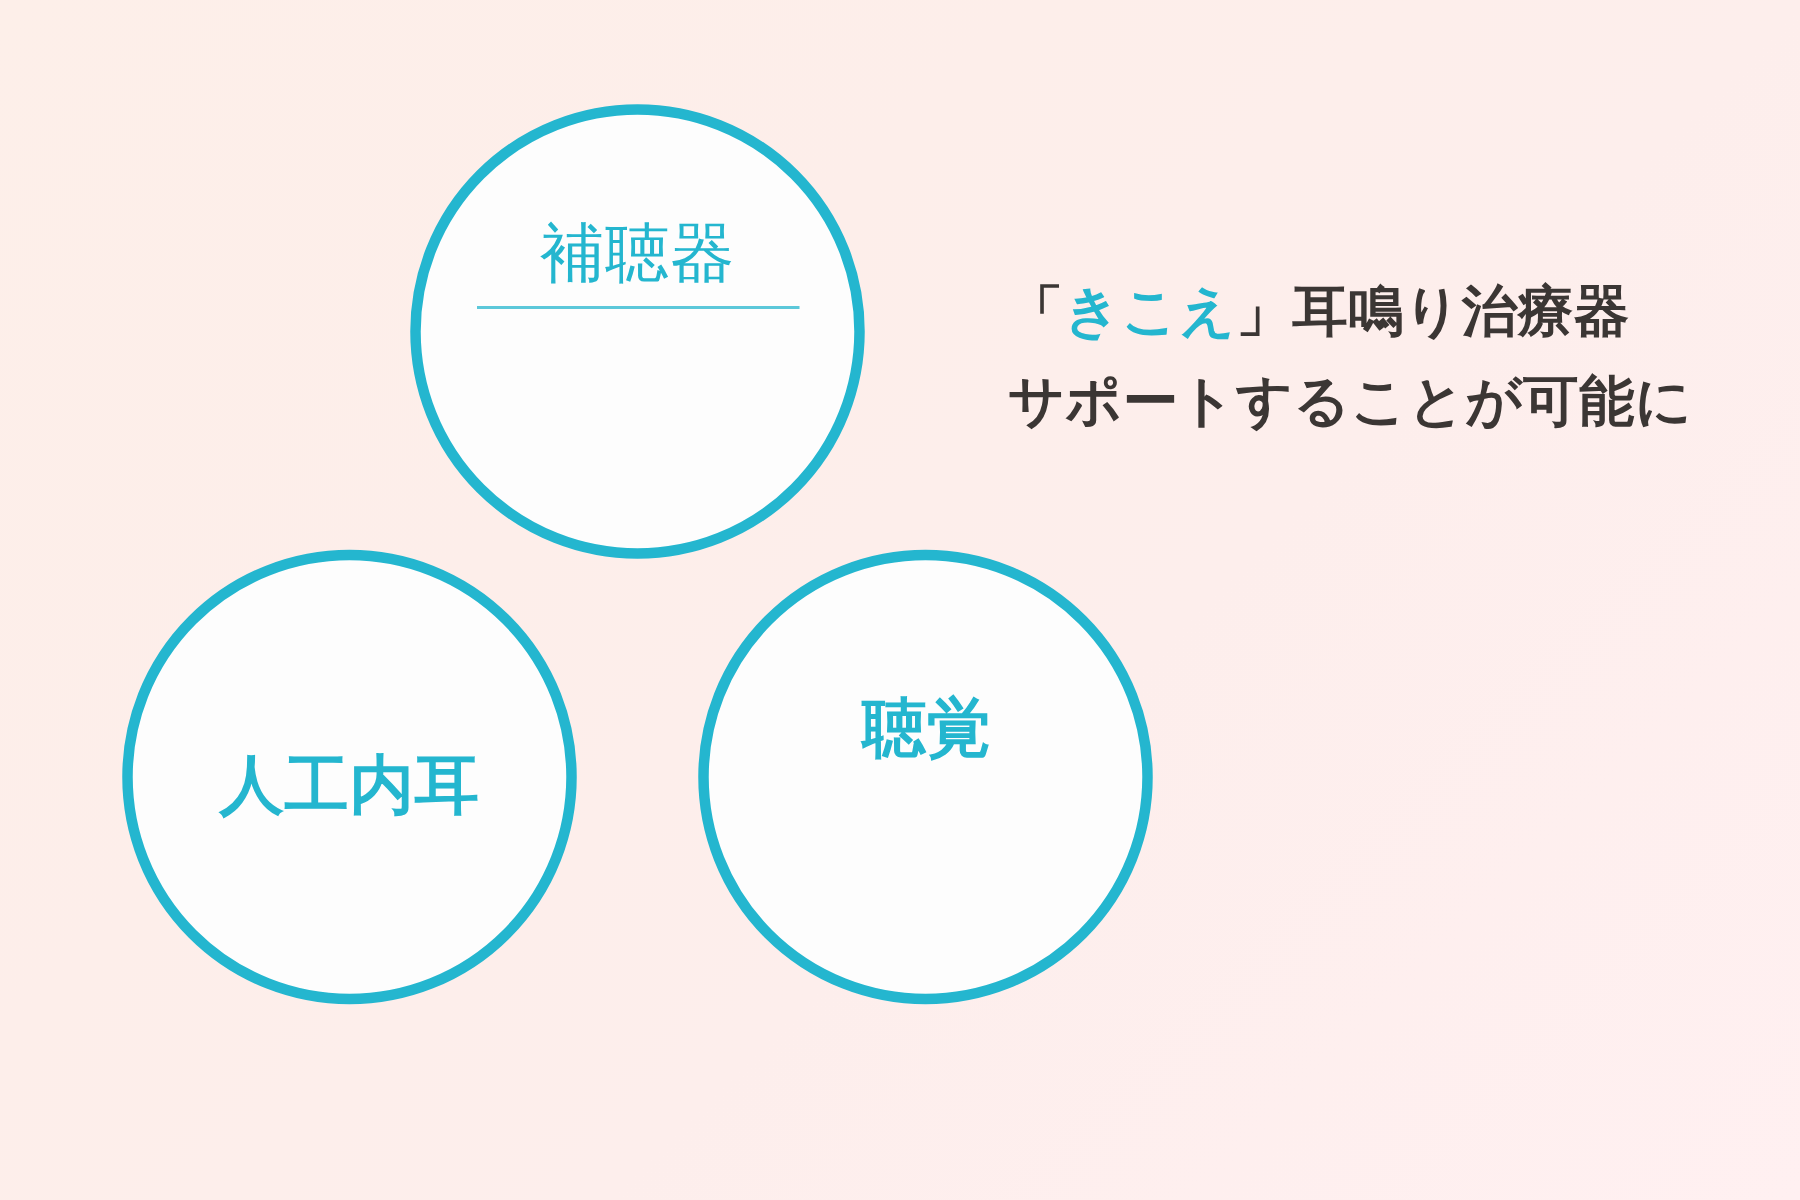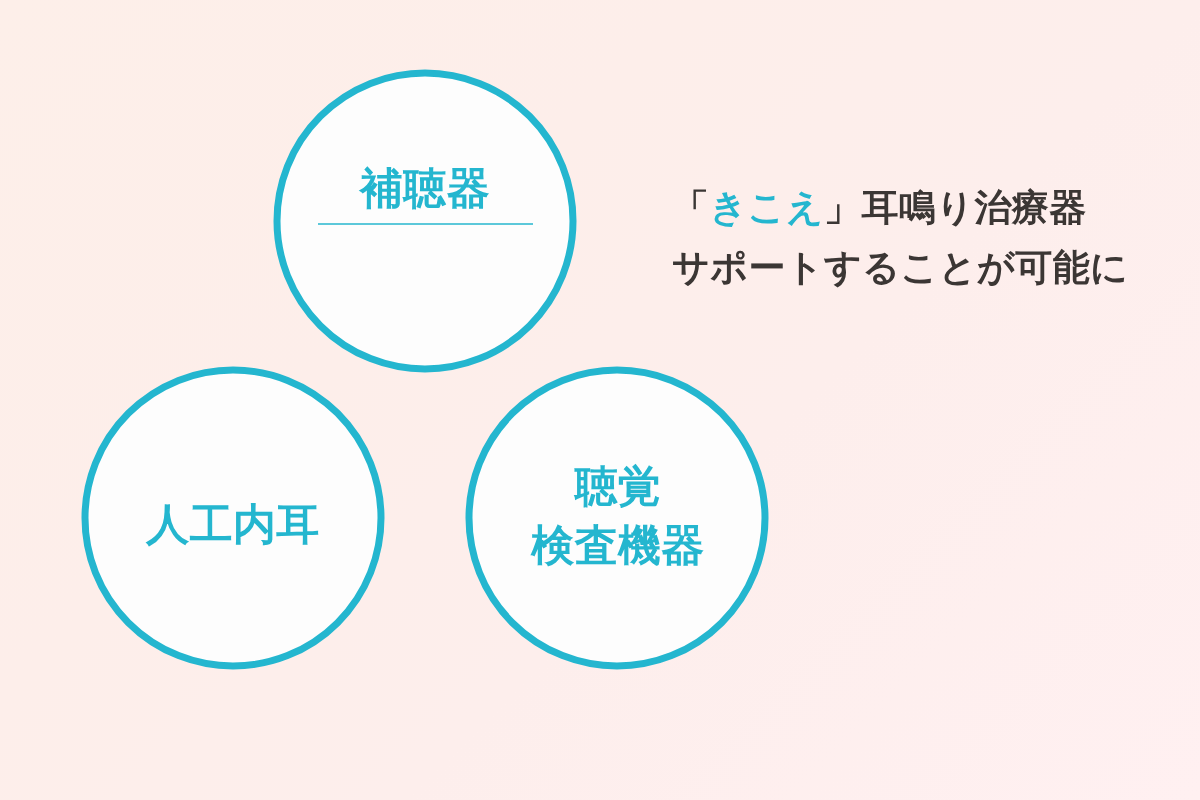--- a/index.html
+++ b/index.html
@@ -47,24 +47,23 @@
     user-select: none;
   }
 
   #node-hearing-aid {
     left: 277px;
     top: 146px;
     width: 296px;
   }
   .label-main {
     font-size: 43px;
-    font-weight: 700;
+    font-weight: 400;
     color: #24b6cf;
     line-height: 1.1;
-    margin-top: 19px;
   }
   .label-divider {
     height: 2px;
     background: #5cc8da;
     margin: 11px auto 9px auto;
     width: 215px;
   }
   .label-sub {
     font-size: 27px;
     font-weight: 700;
@@ -149,21 +148,20 @@
     <div class="label-main">補聴器</div>
     <div class="label-divider"></div>
   </div>
 
   <div class="node-label" id="node-cochlear">
     <div class="label-big">人工内耳</div>
   </div>
 
   <div class="node-label" id="node-audio-test">
     <div class="label-big">聴覚</div>
-    <div class="label-big">検査機器</div>
   </div>
 
   <div id="caption">
     <span class="caption-line"><span class="brk">「</span><span class="hl">きこえ</span><span class="brk">」</span><span>耳鳴り治療器</span></span>
     <span class="caption-line">サポートすることが可能に</span>
   </div>
 
 </div>
 
 </body></html>

